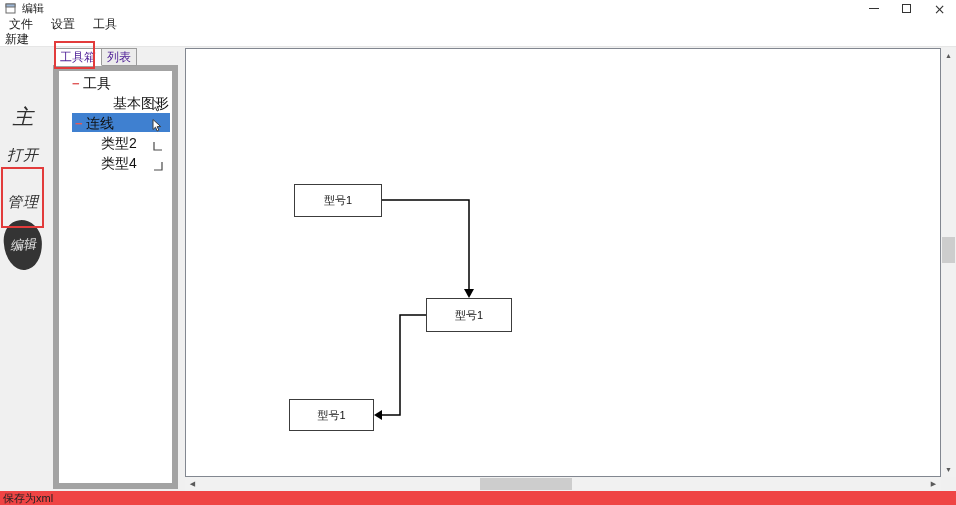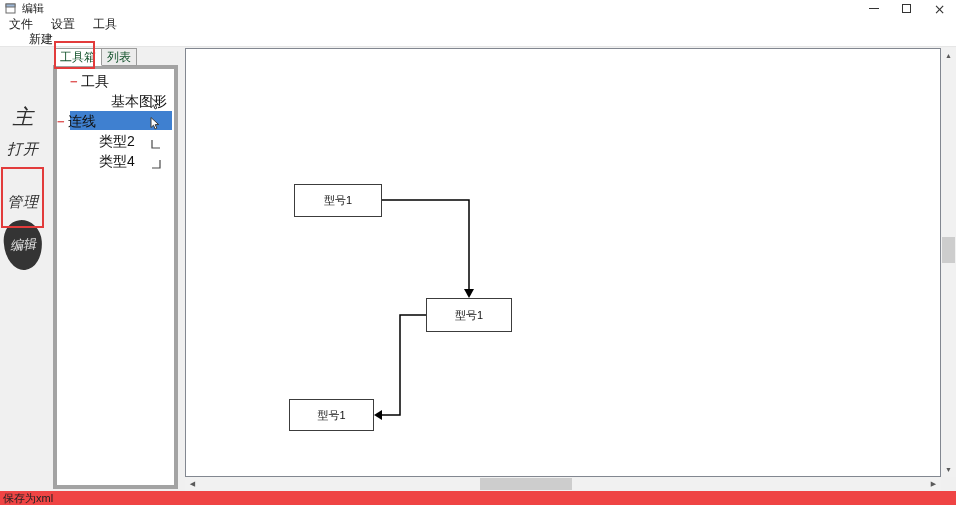--- a/index.html
+++ b/index.html
@@ -21,45 +21,45 @@
   .min-glyph{display:inline-block;width:10px;height:1px;background:#333;}
   .max-glyph{display:inline-block;width:9px;height:9px;border:1px solid #333;}
   .close-glyph{font-size:14px;line-height:14px;color:#333;font-family:"DejaVu Sans",sans-serif;}
 
   
   .menubar{position:absolute;left:0;top:17px;width:956px;height:15px;background:#ffffff;display:flex;align-items:flex-start;}
   .menu-item{font-size:12px;padding:0 9px;height:15px;line-height:15px;color:#1a1a1a;}
 
   
   .toolbar{position:absolute;left:0;top:32px;width:956px;height:15px;background:#ffffff;display:flex;align-items:center;border-bottom:1px solid #e6e6e6;}
-  .tool-item{font-size:12px;padding:0 5px;color:#1a1a1a;margin-left:24px;}
+  .tool-item{font-size:12px;padding:0 5px;color:#1a1a1a;}
 
   
   .leftnav{position:absolute;left:0;top:48px;width:46px;height:443px;background:#f0f0f0;}
   .nav-item{position:absolute;left:0;width:46px;text-align:center;font-family:"DejaVu Serif","Liberation Serif",serif;font-style:italic;color:#2f2f2f;}
   .nav-main{top:55px;font-size:21px;}
-  .nav-open{top:92px;font-size:15px;letter-spacing:1px;}
+  .nav-open{top:98px;font-size:15px;letter-spacing:1px;}
   .nav-manage{top:145px;font-size:15px;letter-spacing:1px;}
   .nav-edit{top:172px;left:4px;width:38px;height:50px;background:#343434;color:#e8e8e8;font-size:13px;
     display:flex;align-items:center;justify-content:center;border-radius:46% 54% 50% 50% / 42% 46% 56% 58%;
     transform:rotate(-4deg);font-style:italic;}
 
   
   .panel{position:absolute;left:53px;top:48px;width:125px;height:441px;}
   .tabstrip{position:absolute;left:1px;top:0;height:18px;display:flex;z-index:2;}
-  .tab{font-size:12px;line-height:16px;padding:0 5px;border:1px solid #9c9c9c;background:#ececec;color:#14532d;margin-right:-1px;}
+  .tab{font-size:12px;line-height:16px;padding:0 5px;border:1px solid #9c9c9c;background:#ececec;color:#4c1d95;margin-right:-1px;}
   .tab.active{background:#ffffff;border-bottom:1px solid #ffffff;position:relative;z-index:3;}
-  .panel-body{position:absolute;left:0;top:17px;width:125px;height:424px;background:#ffffff;border:4px solid #a3a3a3;padding-top:2px;overflow:hidden;}
+  .panel-body{position:absolute;left:0;top:17px;width:125px;height:424px;background:#ffffff;border:6px solid #a3a3a3;padding-top:2px;overflow:hidden;}
 
   .tree-row{position:relative;height:20px;line-height:20px;font-size:14px;white-space:nowrap;}
   .tree-row .hl{position:absolute;top:0;bottom:1px;z-index:0;}
   .row-sel .hl{left:13px;right:2px;background:#3f80d0;}
   .row-lite .hl{left:40px;width:68px;background:#cfe8ff;}
   .tree-row .content{position:relative;z-index:1;display:block;}
-  .ind0{padding-left:13px;} .ind1{padding-left:0;} .ind2{padding-left:42px;} .ind1b{padding-left:54px;}
+  .ind0{padding-left:13px;} .ind1{padding-left:16px;} .ind2{padding-left:42px;} .ind1b{padding-left:54px;}
   .expander{display:inline-block;width:11px;color:#e05a5a;font-weight:bold;font-size:13px;}
   .tlabel{color:#111;}
   .tree-icon{position:absolute;left:93px;top:4px;z-index:1;}
 
   
   .canvas-region{position:absolute;left:185px;top:48px;width:771px;height:443px;}
   .draw-area{position:absolute;left:0;top:0;width:756px;height:429px;background:#ffffff;border:1px solid #828790;overflow:hidden;}
   .diagram-svg{position:absolute;left:0;top:0;}
   .node{position:absolute;border:1px solid #3c3c3c;background:#fff;display:flex;align-items:center;justify-content:center;font-size:11px;color:#111;}
   .node1{left:108px;top:135px;width:88px;height:33px;}

